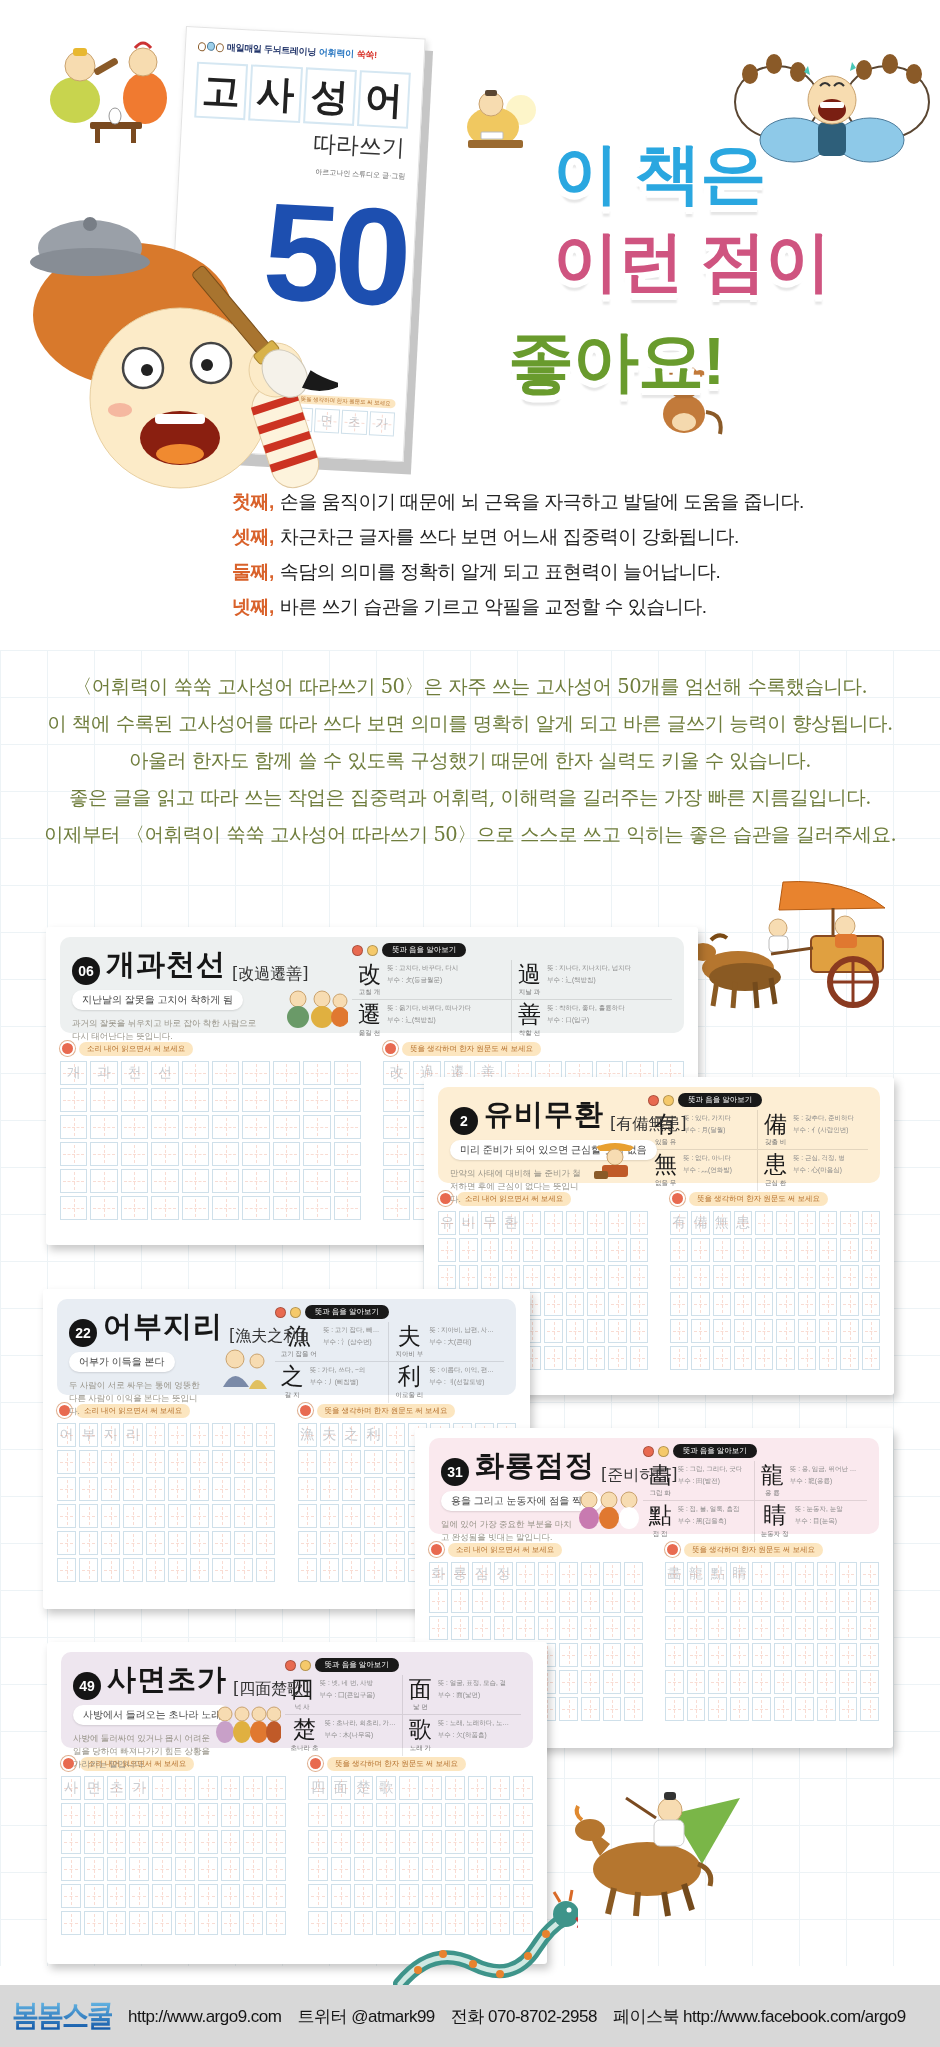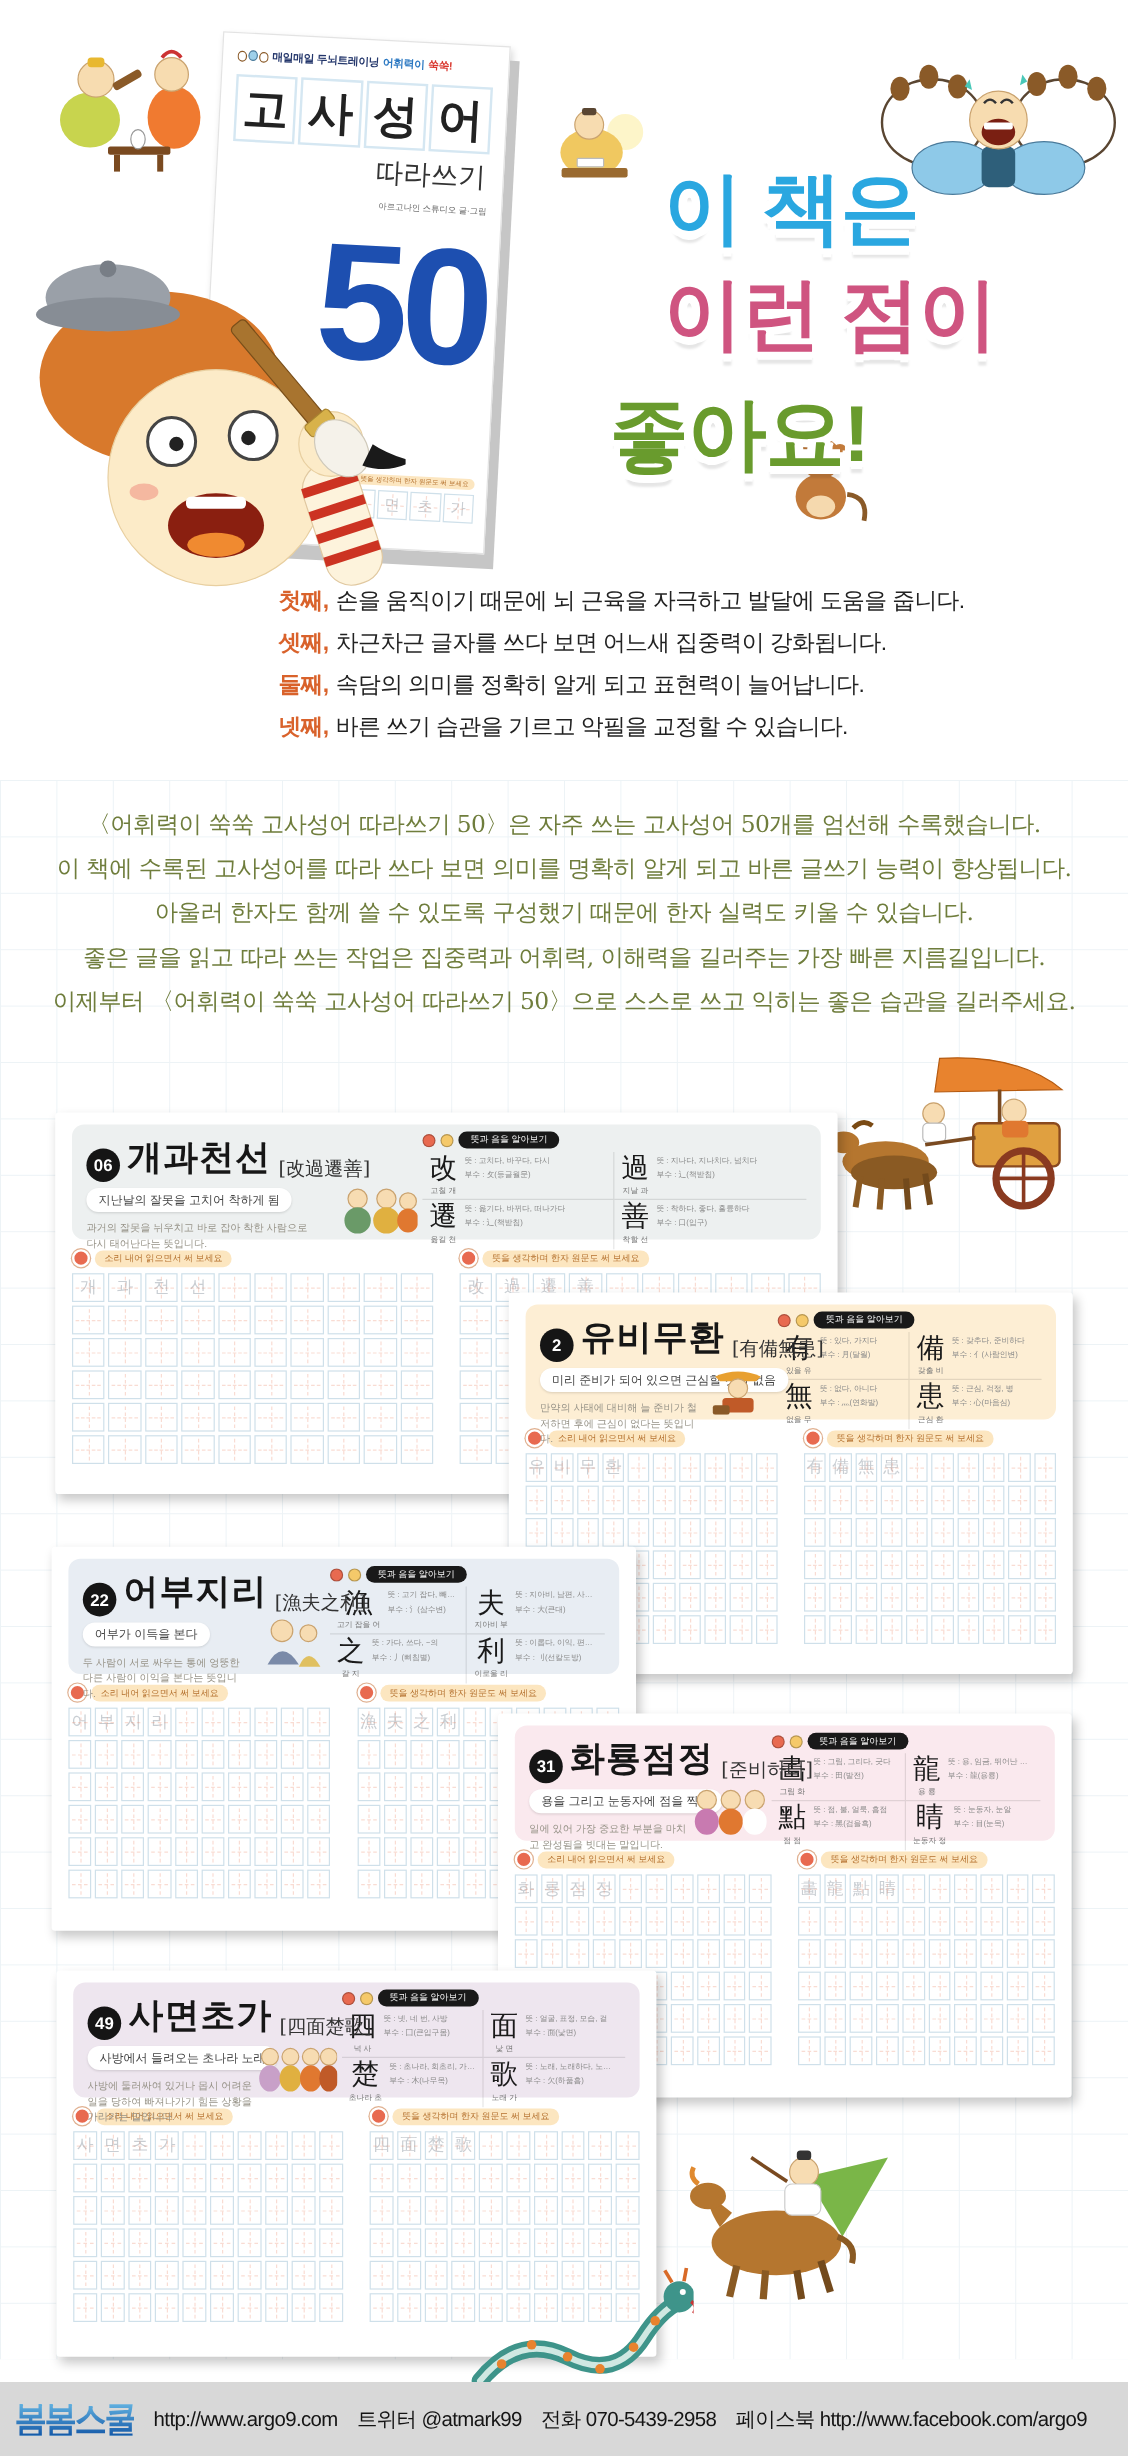--- a/index.html
+++ b/index.html
@@ -1385,15 +1385,15 @@
     <circle cx="181" cy="24" r="2.5" fill="#fff"></circle>
     <line x1="172" y1="16" x2="166" y2="6" stroke="#d86a28" stroke-width="3"></line>
     <line x1="182" y1="15" x2="184" y2="4" stroke="#d86a28" stroke-width="3"></line>
     <path d="M188 32 q6 4 2 10" stroke="#c33" stroke-width="3" fill="none"></path>
   </svg>
 </div>
 
 <div class="footer">
   <div class="footer-logo">봄봄스쿨</div>
   <div class="footer-text">
-    <span>http://www.argo9.com</span><span>트위터 @atmark99</span><span>전화 070-5439-2958</span><span>페이스북 http://www.facebook.com/argo9</span>
+    <span>http://www.argo9.com</span><span>트위터 @atmark99</span><span>전화 070-8702-2958</span><span>페이스북 http://www.facebook.com/argo9</span>
   </div>
 </div>
 
 </body></html>

